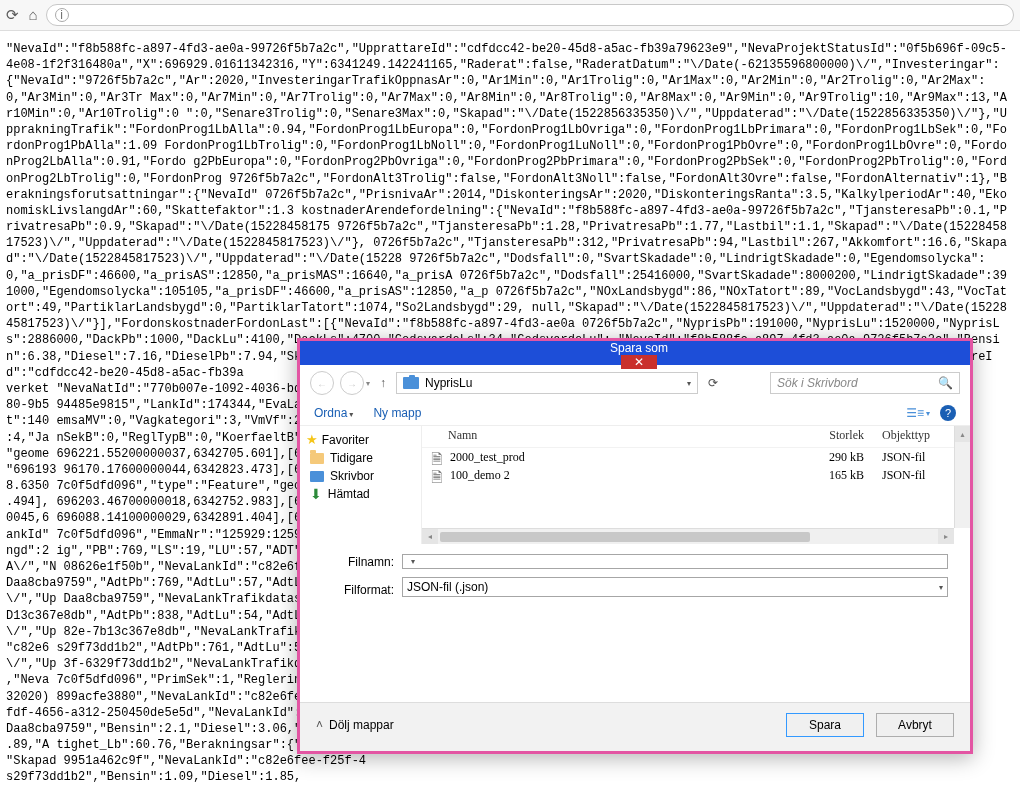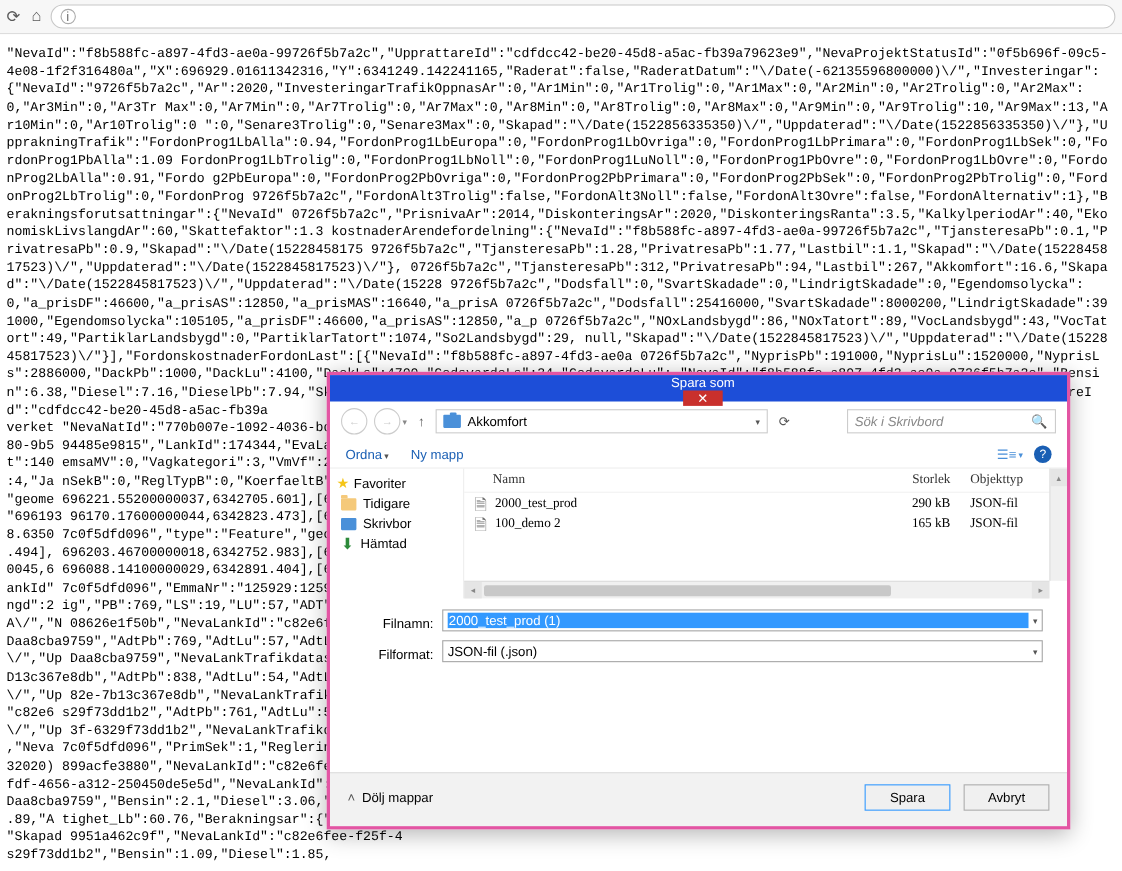--- a/index.html
+++ b/index.html
@@ -102,21 +102,21 @@
     <span class="close-btn">✕</span>
   </div>
 
   <div class="nav-row">
     <span class="circ disabled">←</span>
     <span class="circ disabled">→</span>
     <span class="nav-arrow-split">▾</span>
     <span class="up-arrow">↑</span>
     <div class="breadcrumb">
       <span class="bc-icon"></span>
-      <span>Akkomfort</span>
+      <span>NyprisLu</span>
       <span style="flex:1"></span>
       <span class="bc-dropdown">▾</span>
     </div>
     <span class="refresh">⟳</span>
     <div class="search-box">
       <span>Sök i Skrivbord</span>
       <span>🔍</span>
     </div>
   </div>
 
@@ -175,21 +175,20 @@
           <span style="flex:1"></span>
           <span class="arrow">▸</span>
       </div>
     </div>
   </div>
 
   <div class="form-area">
     <div class="form-row">
       <label>Filnamn:</label>
       <div class="combo">
-        <span class="value sel">2000_test_prod (1)</span>
         <span class="cb-arrow">▾</span>
       </div>
     </div>
     <div class="form-row">
       <label>Filformat:</label>
       <div class="combo">
         <span class="value">JSON-fil (.json)</span>
         <span class="cb-arrow">▾</span>
       </div>
     </div>

